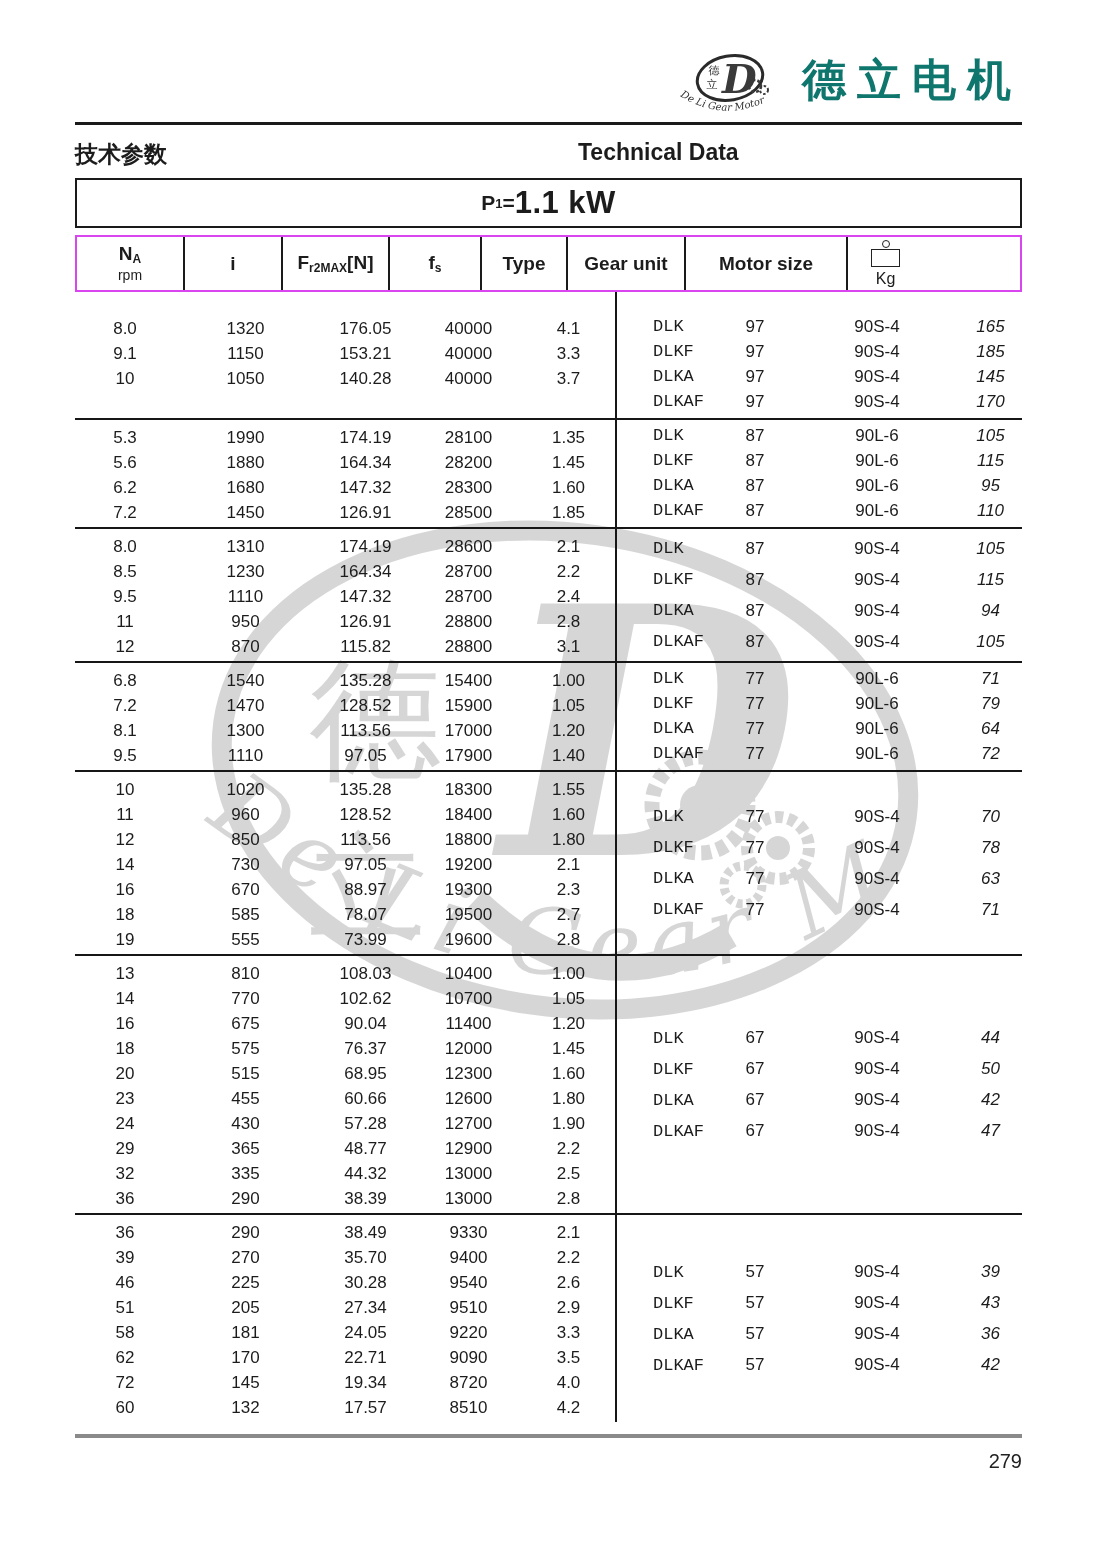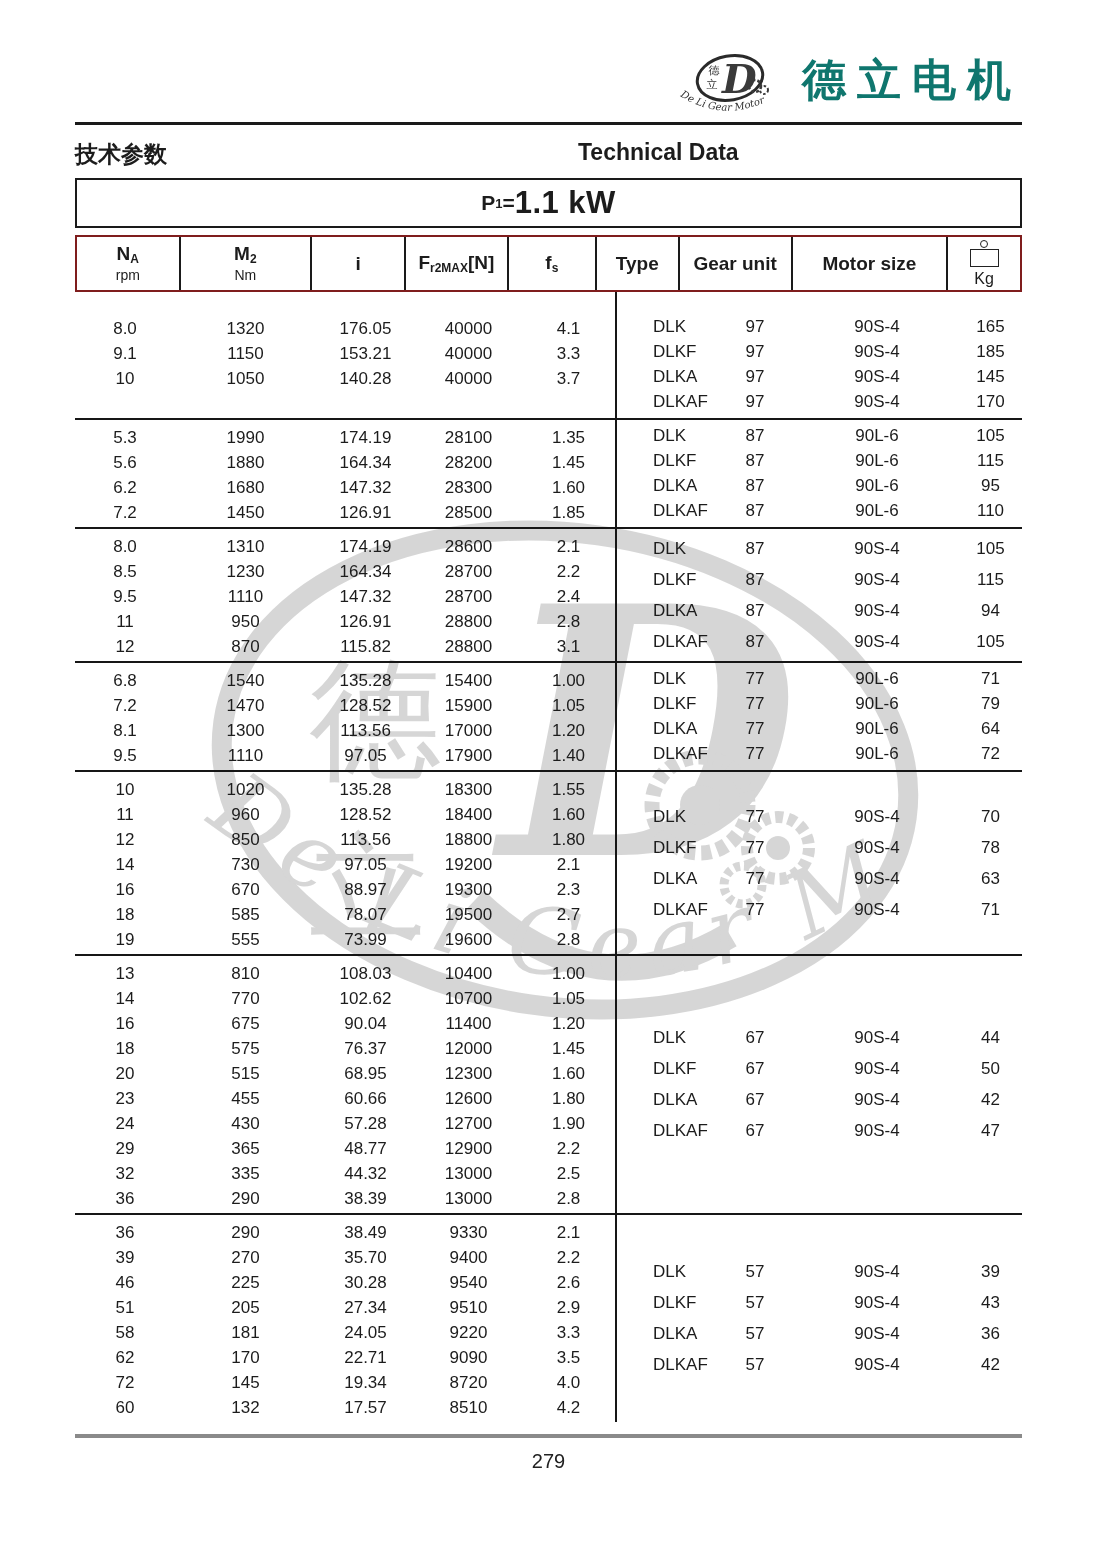--- a/index.html
+++ b/index.html
@@ -22,21 +22,21 @@
   .power-box{height:50px;border:2px solid #1a1a1a;box-sizing:border-box;
              display:flex;align-items:center;justify-content:center;}
   .p-sym{font-size:21px;font-weight:bold;}
   .p-sub{font-size:13px;font-weight:bold;vertical-align:-3px;}
   .p-eq{font-size:21px;font-weight:bold;}
   .p-val{font-size:31px;font-weight:bold;letter-spacing:0.5px;}
 
   .gap7{height:7px;}
 
   
-  .cols{height:57px;border:2px solid #7f1d1d;box-sizing:border-box;display:flex;}
+  .cols{height:57px;border:2px solid #d946ef;box-sizing:border-box;display:flex;}
   .hcell{border-right:2px solid #1a1a1a;box-sizing:border-box;display:flex;flex-direction:column;
          align-items:center;justify-content:center;line-height:1.12;}
   .hcell:last-child{border-right:none;}
   .h-na{width:108px}.h-m2{width:137px}.h-i{width:98px}.h-fr{width:107px}.h-fs{width:92px}
   .h-type{width:86px}.h-gear{width:118px}.h-motor{width:162px}.h-kg{width:75px}
   .h-main{font-size:19px;font-weight:bold;}
   .h-sub{font-size:12px;font-weight:bold;vertical-align:-3px;}
   .h-unit{font-size:14px;margin-top:1px;}
   .kg-icon{display:flex;flex-direction:column;align-items:center;margin-bottom:2px;}
   .kg-knob{width:6px;height:6px;border:1.5px solid #222;border-radius:50%;margin-bottom:1px;}
@@ -56,31 +56,31 @@
   .c1{width:141px;text-align:center;}
   .c2{width:99px;text-align:center;}
   .c3{width:107px;text-align:center;}
   .c4{width:93px;text-align:center;}
   .g-right{display:flex;flex-direction:column;width:405px;box-sizing:border-box;}
   .g-right.align{justify-content:flex-start;padding-top:3px;padding-bottom:4px;}
   .group.pad1 .g-right{padding-top:22px;}
   .g-right.spread{justify-content:center;}
   .mrow{display:flex;align-items:center;height:25px;}
   .g-right.spread .mrow{height:31px;}
-  .m0{width:100px;text-align:left;padding-left:36px;box-sizing:border-box;}
+  .m0{width:100px;text-align:left;padding-left:36px;box-sizing:border-box;font-family:Liberation Mono, monospace;}
   .m1{width:76px;text-align:center;}
   .m2{width:168px;text-align:center;}
-  .m3{width:59px;text-align:center;}
+  .m3{width:59px;text-align:center;font-style:italic;}
 
   
   .watermark{position:absolute;left:75px;top:470px;z-index:0;pointer-events:none;}
 
   
   .footer-rule{height:4px;background:#8a8a8a;margin-top:12px;}
-  .page-number{text-align:center;font-size:20px;margin-top:12px;color:#222;}
+  .page-number{text-align:right;font-size:20px;margin-top:12px;color:#222;}
 </style>
 </head>
 <body>
 
 <div class="page">
 
   <svg class="watermark" width="950" height="830" viewBox="0 0 950 830">
     <defs>
       <path id="wm-arc" d="M 130,350 Q 480,625 830,420"></path>
     </defs>
@@ -137,24 +137,20 @@
         <span class="p-val">1.1 kW</span>
     </div>
 
     <div class="gap7"></div>
 
     <div class="cols">
       <div class="hcell h-na">
         <span><span class="h-main">N</span><span class="h-sub">A</span></span>
         <span class="h-unit">rpm</span>
       </div>
-      <div class="hcell h-m2">
-        <span><span class="h-main">M</span><span class="h-sub">2</span></span>
-        <span class="h-unit">Nm</span>
-      </div>
       <div class="hcell h-i">
         <span class="h-main">i</span>
       </div>
       <div class="hcell h-fr">
         <span><span class="h-main">F</span><span class="h-sub">r2MAX</span><span class="h-main">[N]</span></span>
       </div>
       <div class="hcell h-fs">
         <span><span class="h-main">f</span><span class="h-sub">s</span></span>
       </div>
       <div class="hcell h-type">

